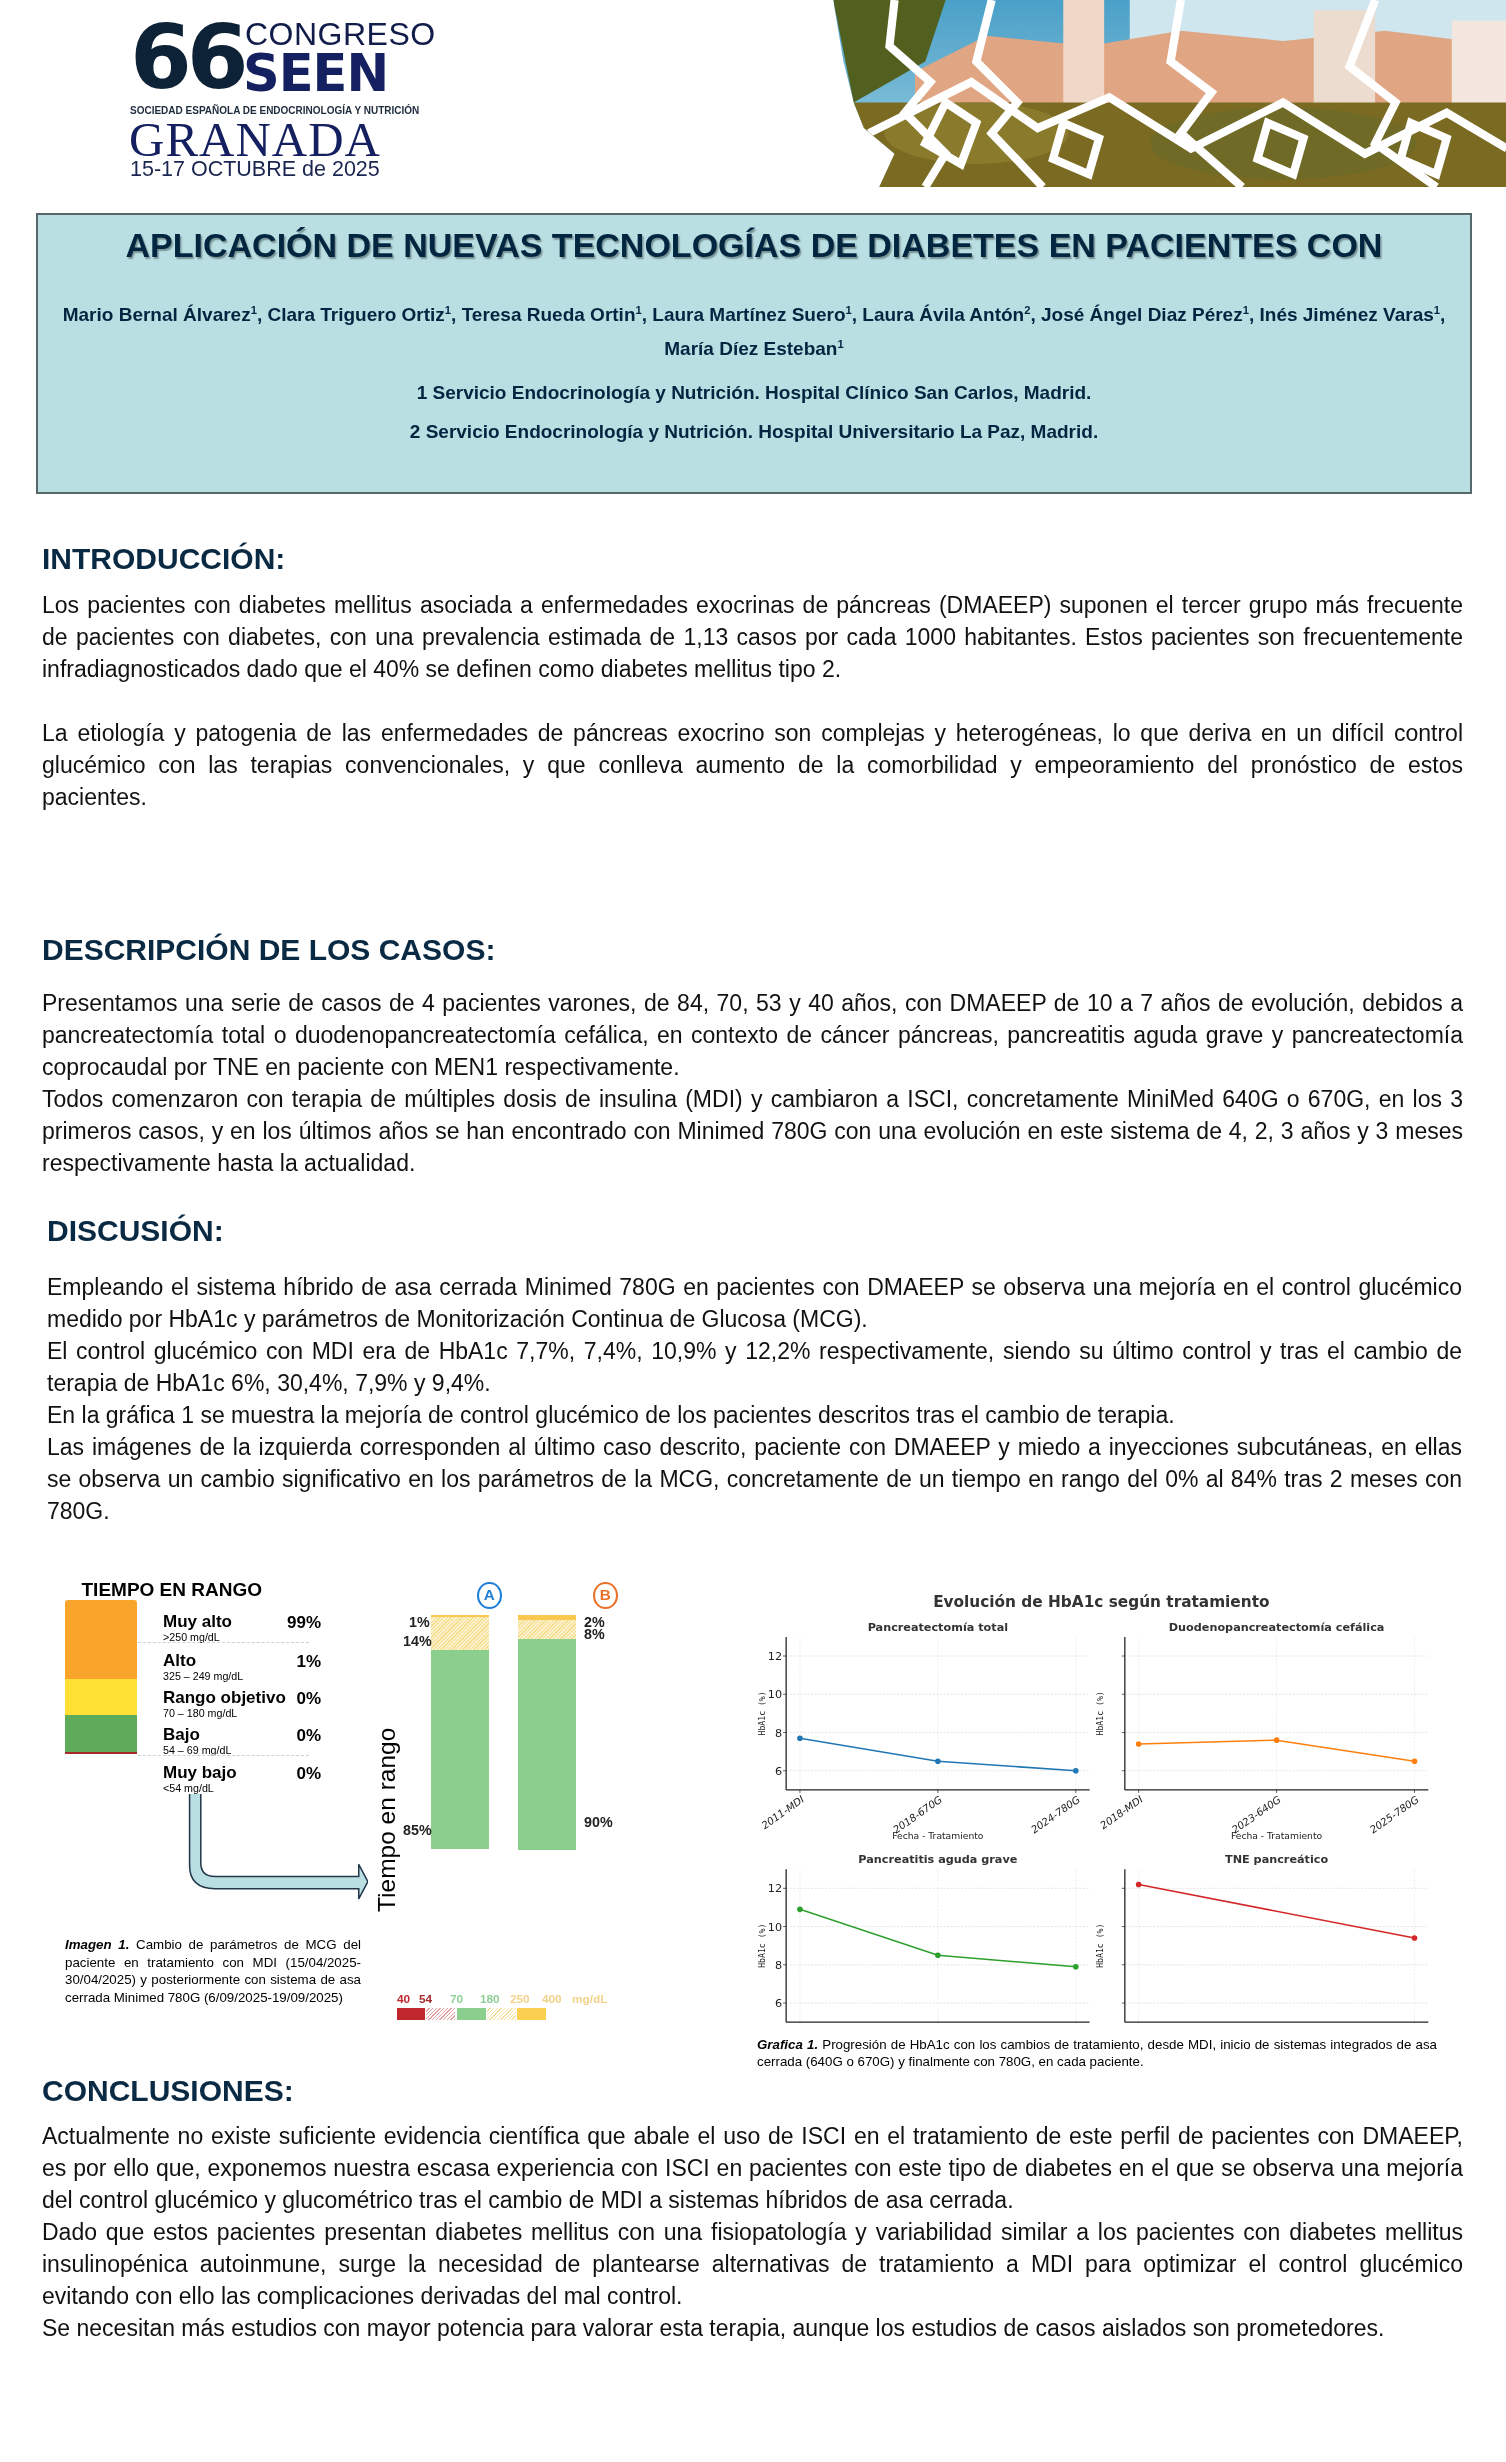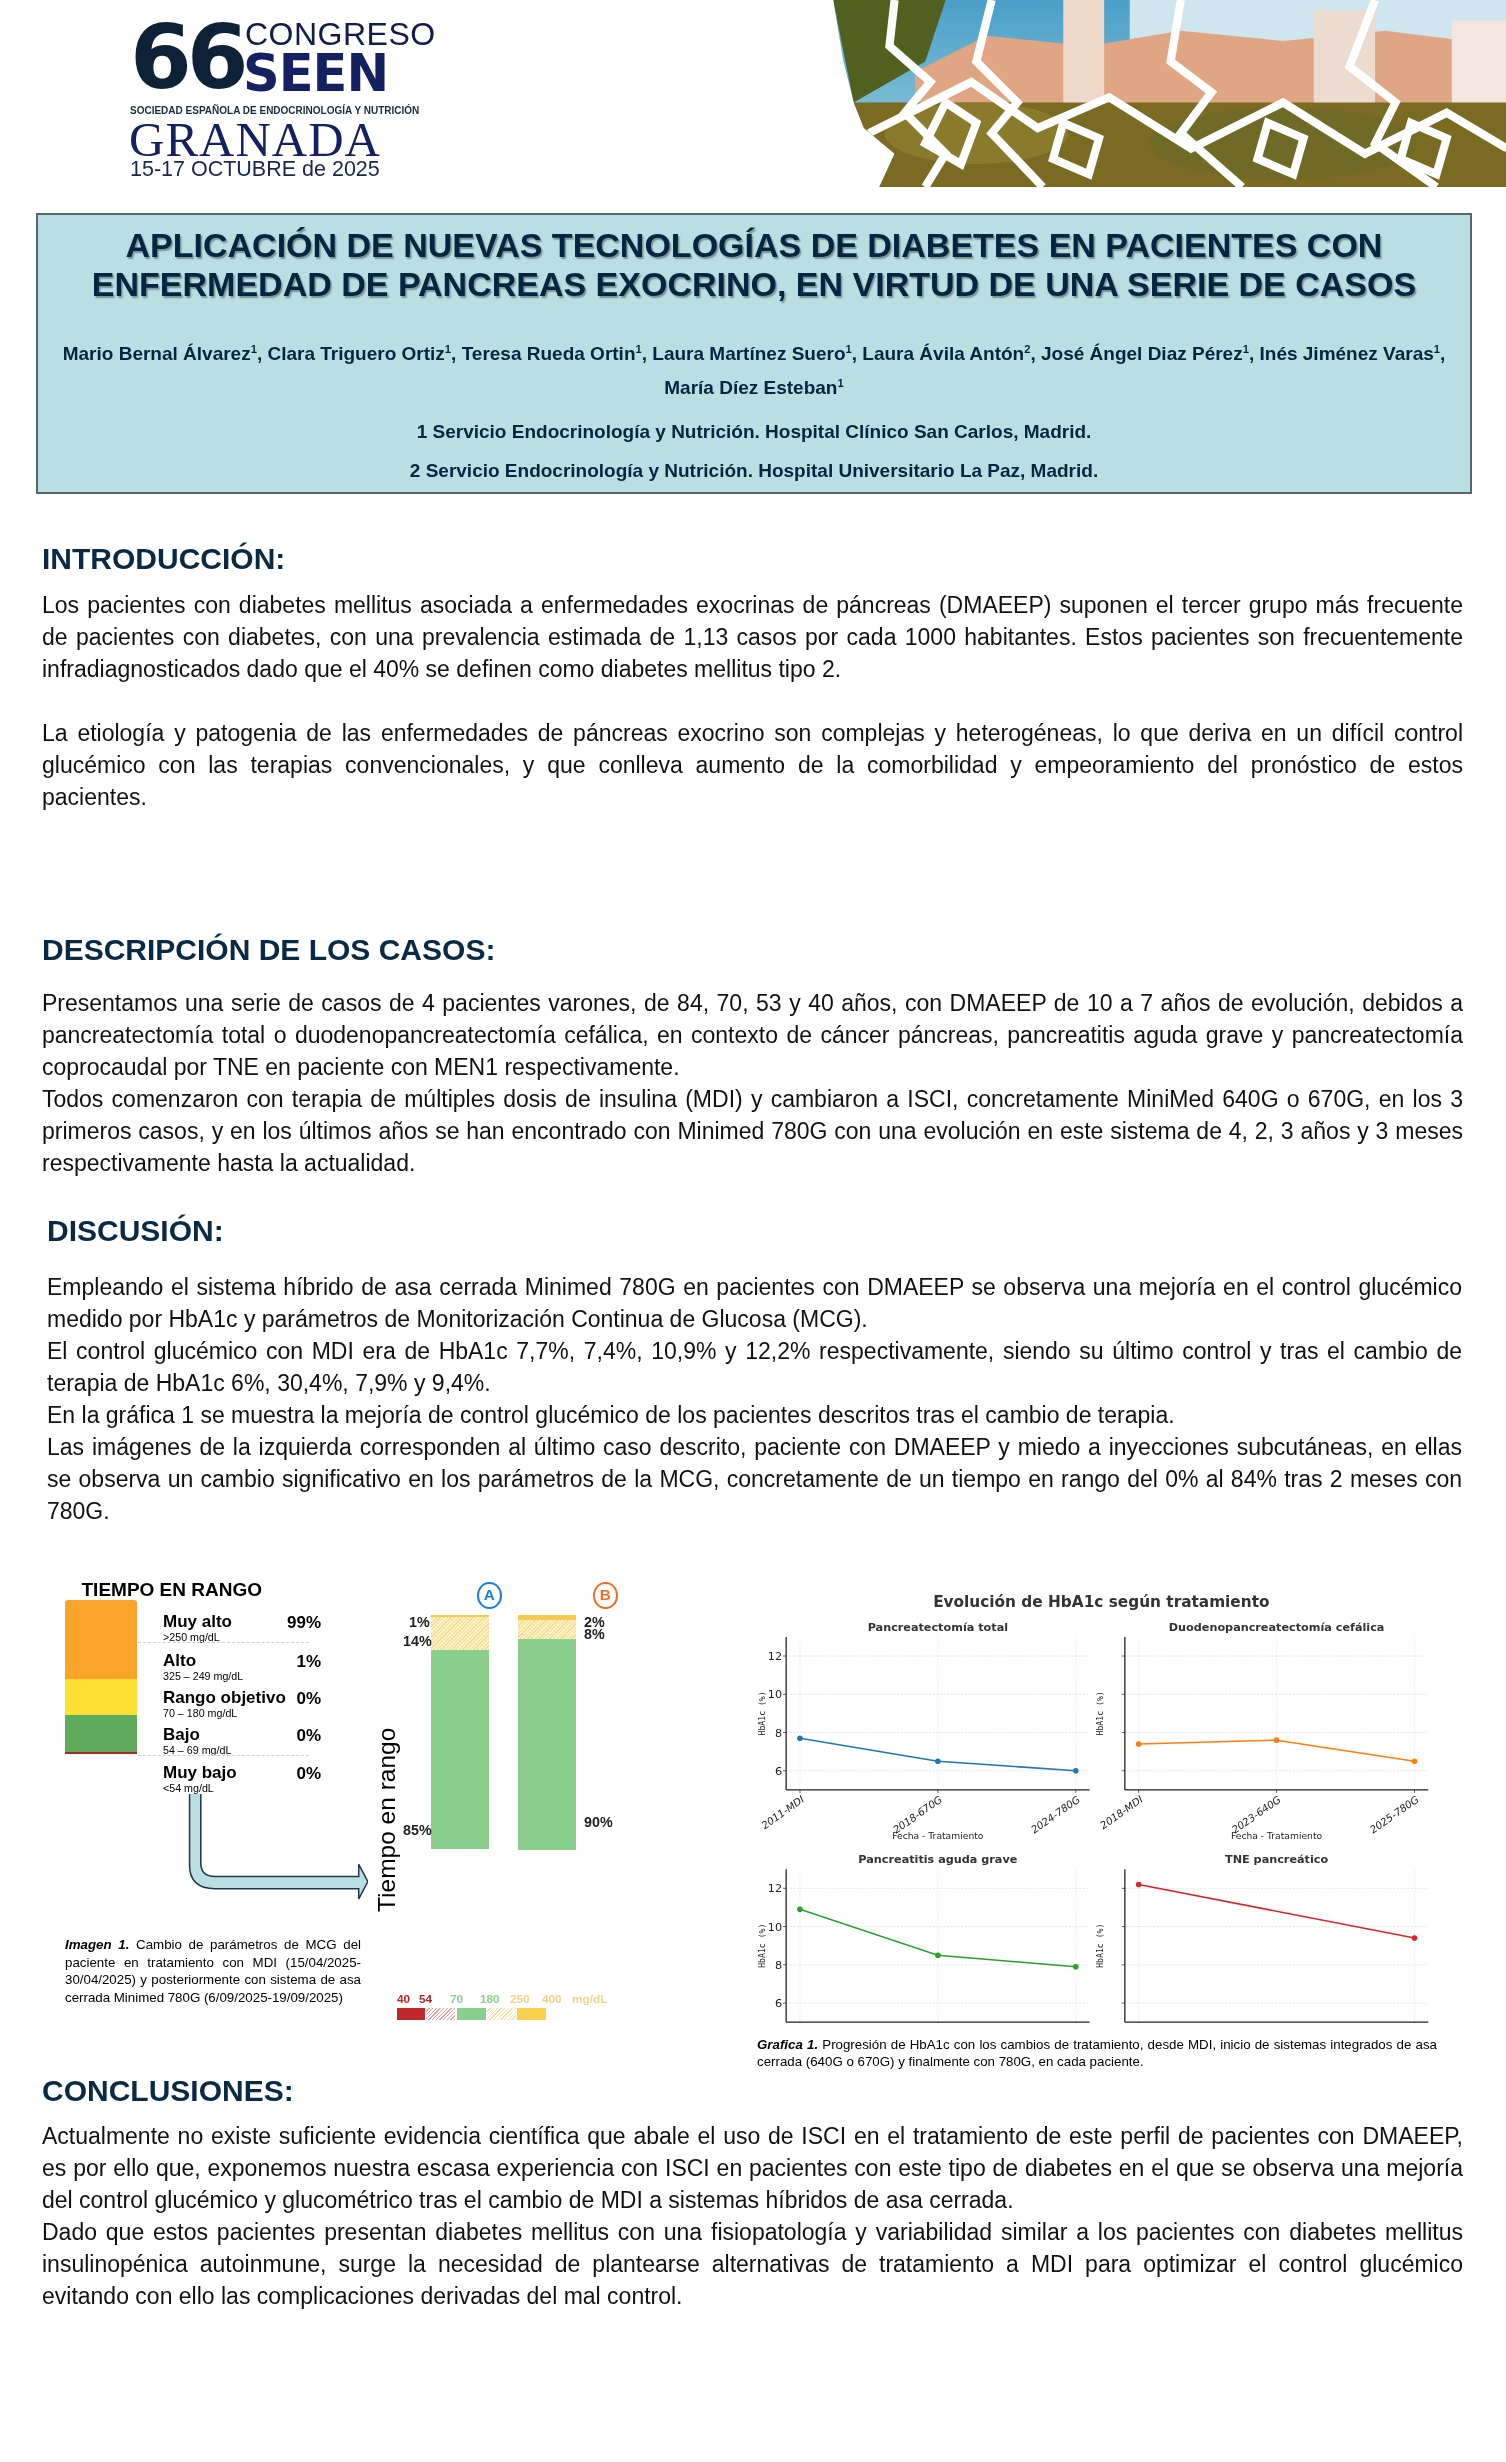--- a/index.html
+++ b/index.html
@@ -113,21 +113,20 @@
         <polygon points="870,240 940,270 920,340 850,310"></polygon>
         <polygon points="1150,240 1220,270 1200,340 1130,310"></polygon>
       </g>
     </g>
   </svg>
 </div>
 
 <div class="title-box">
   <div class="title">
     <div>APLICACIÓN DE NUEVAS TECNOLOGÍAS DE DIABETES EN PACIENTES CON</div>
-    <div>ENFERMEDAD DE PANCREAS EXOCRINO, EN VIRTUD DE UNA SERIE DE CASOS</div>
   </div>
   <div class="authors" id="authors"><span>Mario Bernal Álvarez</span><sup>1</sup>, <span>Clara Triguero Ortiz</span><sup>1</sup>, <span>Teresa Rueda Ortin</span><sup>1</sup>, <span>Laura Martínez Suero</span><sup>1</sup>, <span>Laura Ávila Antón</span><sup>2</sup>, <span>José Ángel Diaz Pérez</span><sup>1</sup>, <span>Inés Jiménez Varas</span><sup>1</sup>, <span>María Díez Esteban</span><sup>1</sup></div>
   <div class="aff">1 Servicio Endocrinología y Nutrición. Hospital Clínico San Carlos, Madrid.</div>
   <div class="aff">2 Servicio Endocrinología y Nutrición. Hospital Universitario La Paz, Madrid.</div>
 </div>
 
 <div class="section-title" style="top:542px;">INTRODUCCIÓN:</div>
 <div class="para" style="top:589px;">
   <p>Los pacientes con diabetes mellitus asociada a enfermedades exocrinas de páncreas (DMAEEP) suponen el tercer grupo más frecuente de pacientes con diabetes, con una prevalencia estimada de 1,13 casos por cada 1000 habitantes. Estos pacientes son frecuentemente infradiagnosticados dado que el 40% se definen como diabetes mellitus tipo 2.</p>
   <p class="gap">La etiología y patogenia de las enfermedades de páncreas exocrino son complejas y heterogéneas, lo que deriva en un difícil control glucémico con las terapias convencionales, y que conlleva aumento de la comorbilidad y empeoramiento del pronóstico de estos pacientes.</p>
@@ -338,14 +337,15 @@
       <circle cx="829" cy="648.876" r="5.5" fill="#d62728"></circle>
       <circle cx="1369" cy="753.6869999999999" r="5.5" fill="#d62728"></circle>
     </svg>
 </div>
 <div class="caption2"><b>Grafica 1.</b><span> Progresión de HbA1c con los cambios de tratamiento, desde MDI, inicio de sistemas integrados de asa cerrada (640G o 670G) y finalmente con 780G, en cada paciente.</span></div>
 
 <div class="section-title" style="top:2074px;">CONCLUSIONES:</div>
 <div class="para" style="top:2120px;">
   <p>Actualmente no existe suficiente evidencia científica que abale el uso de ISCI en el tratamiento de este perfil de pacientes con DMAEEP, es por ello que, exponemos nuestra escasa experiencia con ISCI en pacientes con este tipo de diabetes en el que se observa una mejoría del control glucémico y glucométrico tras el cambio de MDI a sistemas híbridos de asa cerrada.</p>
   <p>Dado que estos pacientes presentan diabetes mellitus con una fisiopatología y variabilidad similar a los pacientes con diabetes mellitus insulinopénica autoinmune, surge la necesidad de plantearse alternativas de tratamiento a MDI para optimizar el control glucémico evitando con ello las complicaciones derivadas del mal control.</p>
+  <p>Se necesitan más estudios con mayor potencia para valorar esta terapia, aunque los estudios de casos aislados son prometedores.</p>
 </div>
 
 
 </body></html>

